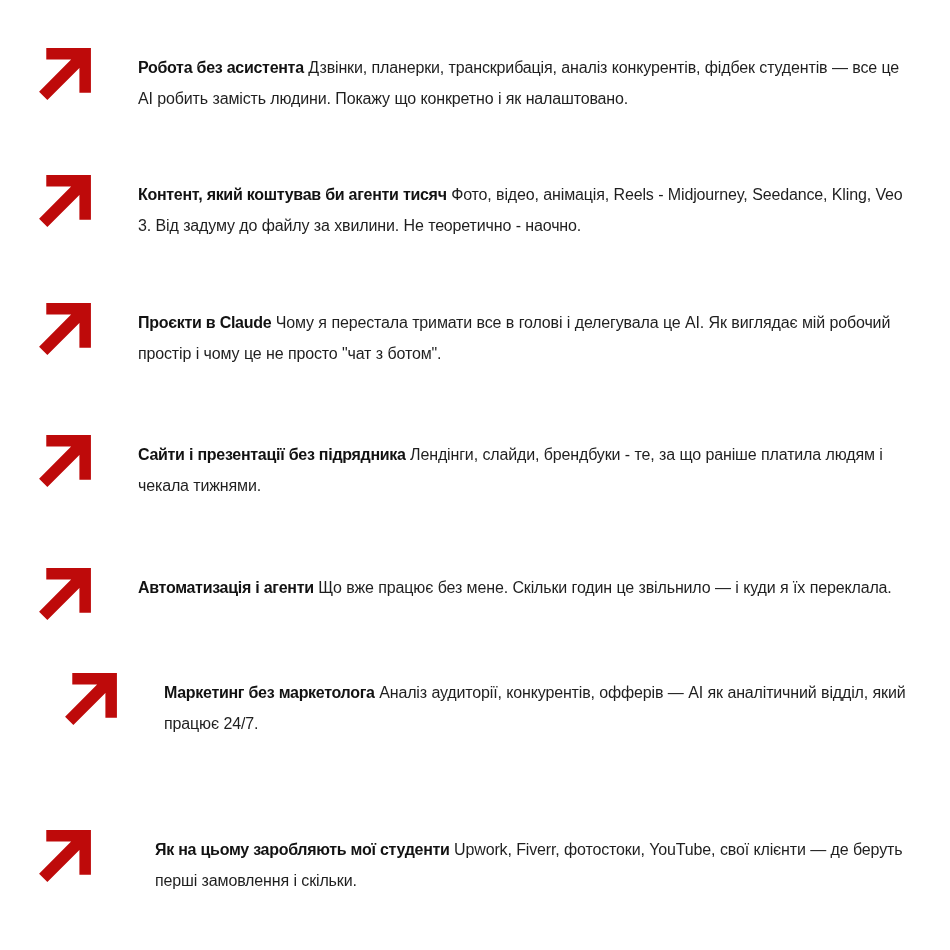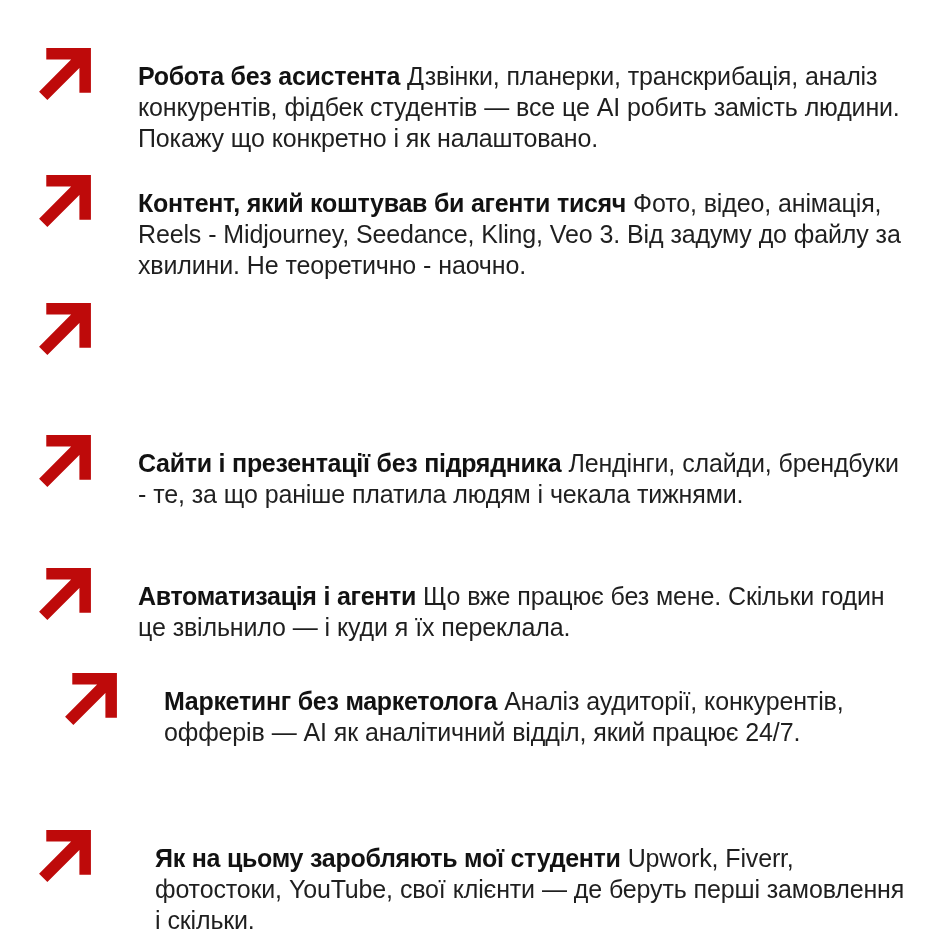--- a/index.html
+++ b/index.html
@@ -53,21 +53,21 @@
   .bullet-icon svg {
     display: block;
     width: 72px;
     height: 72px;
   }
 
   .item-text {
     flex: 1 1 auto;
     margin-left: 37px;
     padding-right: 38px;
-    font-size: 25px;
+    font-size: 16px;
     line-height: 31px;
     color: #1a1a1a;
     letter-spacing: -0.15px;
     word-spacing: 0.2px;
     -webkit-font-smoothing: antialiased;
   }
 
   .lead {
     font-weight: 700;
     color: #121212;
@@ -111,20 +111,21 @@
       </span>
       <p class="item-text"><span class="lead">Контент, який коштував би агенти тисяч</span><span class="body-text"> Фото, відео, анімація, Reels - Midjourney, Seedance, Kling, Veo 3. Від задуму до файлу за хвилини. Не теоретично - наочно.</span></p>
     </li>
 
     <li class="item item-2">
       <span class="bullet-icon">
         <svg viewBox="0 0 100 100" aria-hidden="true">
           <path d="M24 14 H86 V76 H70 V41.5 L25.5 86 L14 74.5 L58.5 30 H24 Z" fill="#BE0A0A"></path>
         </svg>
       </span>
+      <p class="item-text"><span class="lead">Проєкти в Claude</span><span class="body-text"> Чому я перестала тримати все в голові і делегувала це AI. Як виглядає мій робочий простір і чому це не просто "чат з ботом".</span></p>
     </li>
 
     <li class="item item-4">
       <span class="bullet-icon">
         <svg viewBox="0 0 100 100" aria-hidden="true">
           <path d="M24 14 H86 V76 H70 V41.5 L25.5 86 L14 74.5 L58.5 30 H24 Z" fill="#BE0A0A"></path>
         </svg>
       </span>
       <p class="item-text"><span class="lead">Автоматизація і агенти</span><span class="body-text"> Що вже працює без мене. Скільки годин це звільнило — і куди я їх переклала.</span></p>
     </li>

